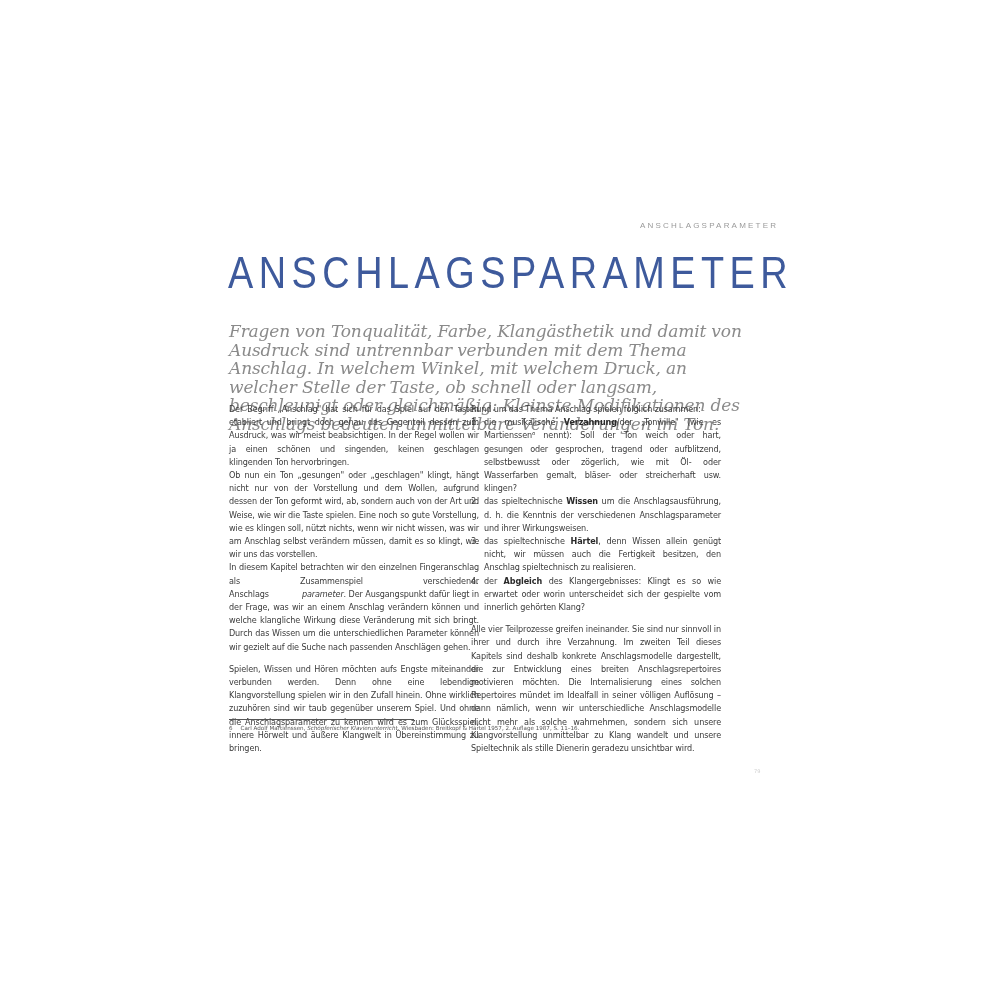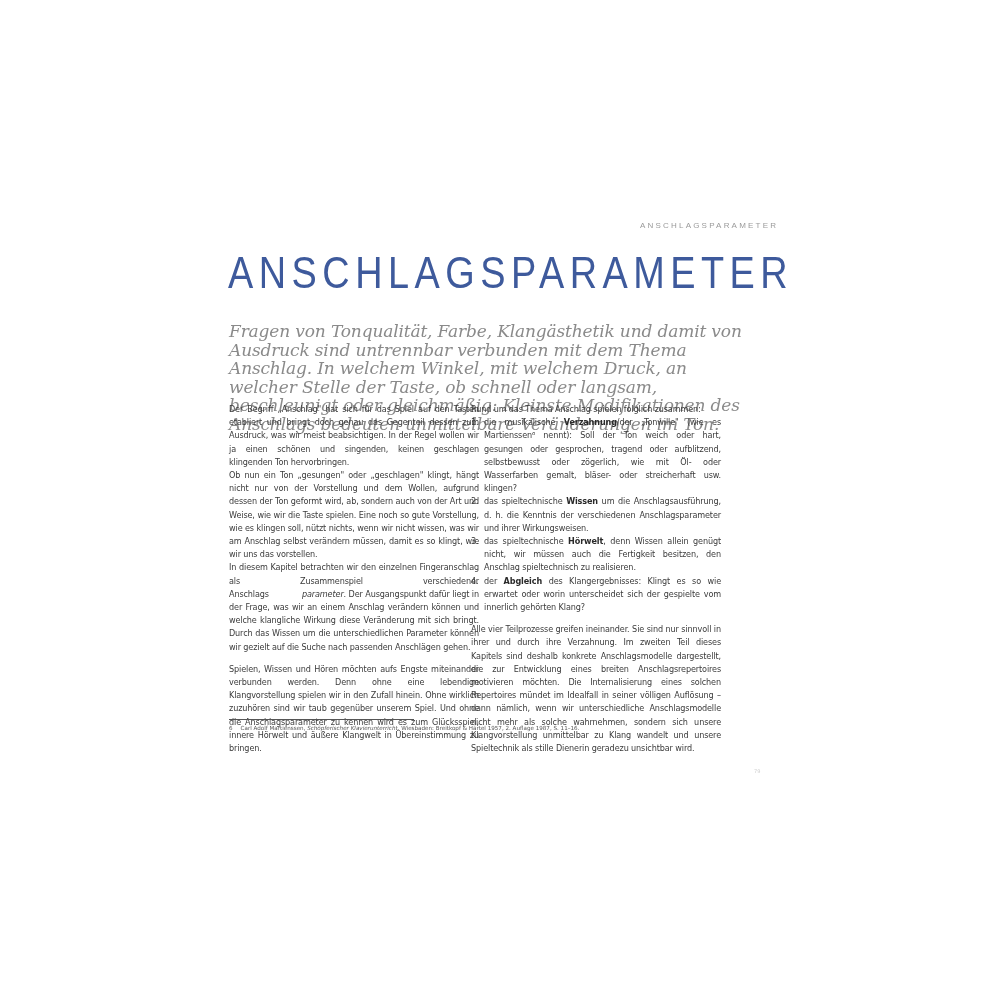--- a/index.html
+++ b/index.html
@@ -43,21 +43,21 @@
   <p>Ob nun ein Ton „gesungen" oder „geschlagen" klingt, hängt nicht nur von der Vorstellung und dem Wollen, aufgrund dessen der Ton geformt wird, ab, sondern auch von der Art und Weise, wie wir die Taste spielen. Eine noch so gute Vorstellung, wie es klingen soll, nützt nichts, wenn wir nicht wissen, was wir am Anschlag selbst verändern müssen, damit es so klingt, wie wir uns das vorstellen.</p>
   <p><span>In diesem Kapitel betrachten wir den einzelnen Fingeranschlag als Zusammenspiel verschiedener Anschlags</span><i>parameter</i><span>. Der Ausgangspunkt dafür liegt in der Frage, was wir an einem Anschlag verändern können und welche klangliche Wirkung diese Veränderung mit sich bringt. Durch das Wissen um die unterschiedlichen Parameter können wir gezielt auf die Suche nach passenden Anschlägen gehen.</span></p>
   <p class="gap">Spielen, Wissen und Hören möchten aufs Engste miteinander verbunden werden. Denn ohne eine lebendige Klangvorstellung spielen wir in den Zufall hinein. Ohne wirklich zuzuhören sind wir taub gegenüber unserem Spiel. Und ohne die Anschlagsparameter zu kennen wird es zum Glücksspiel, innere Hörwelt und äußere Klangwelt in Übereinstimmung zu bringen.</p>
 </div>
 
 <div class="col col-right">
   <p>Rund um das Thema Anschlag spielen folglich zusammen:</p>
   <ol>
     <li><span class="num">1.</span><span>die musikalische </span><b>Verzahnung</b><span>/der „Tonwille" (wie es Martienssen⁶ nennt): Soll der Ton weich oder hart, gesungen oder gesprochen, tragend oder aufblitzend, selbstbewusst oder zögerlich, wie mit Öl- oder Wasserfarben gemalt, bläser- oder streicherhaft usw. klingen?</span></li>
     <li><span class="num">2.</span><span>das spieltechnische </span><b>Wissen</b><span> um die Anschlagsausführung, d. h. die Kenntnis der verschiedenen Anschlagsparameter und ihrer Wirkungsweisen.</span></li>
-    <li><span class="num">3.</span><span>das spieltechnische </span><b>Hörwelt</b><span>, denn Wissen allein genügt nicht, wir müssen auch die Fertigkeit besitzen, den Anschlag spieltechnisch zu realisieren.</span></li>
+    <li><span class="num">3.</span><span>das spieltechnische </span><b>Härtel</b><span>, denn Wissen allein genügt nicht, wir müssen auch die Fertigkeit besitzen, den Anschlag spieltechnisch zu realisieren.</span></li>
     <li><span class="num">4.</span><span>der </span><b>Abgleich</b><span> des Klangergebnisses: Klingt es so wie erwartet oder worin unterscheidet sich der gespielte vom innerlich gehörten Klang?</span></li>
   </ol>
   <p class="gap">Alle vier Teilprozesse greifen ineinander. Sie sind nur sinnvoll in ihrer und durch ihre Verzahnung. Im zweiten Teil dieses Kapitels sind deshalb konkrete Anschlagsmodelle dargestellt, die zur Entwicklung eines breiten Anschlagsrepertoires motivieren möchten. Die Internalisierung eines solchen Repertoires mündet im Idealfall in seiner völligen Auflösung – dann nämlich, wenn wir unterschiedliche Anschlagsmodelle nicht mehr als solche wahrnehmen, sondern sich unsere Klangvorstellung unmittelbar zu Klang wandelt und unsere Spieltechnik als stille Dienerin geradezu unsichtbar wird.</p>
 </div>
 
 <div class="footnote-rule"></div>
 <div class="footnote"><span class="fnnum">6</span><span>Carl Adolf Martienssen, </span><i>Schöpferischer Klavierunterricht</i><span>, Wiesbaden: Breitkopf &amp; Härtel 1957, 2. Auflage 1987, S. 11–16.</span></div>
 
 <div class="page-number">79</div>
 

